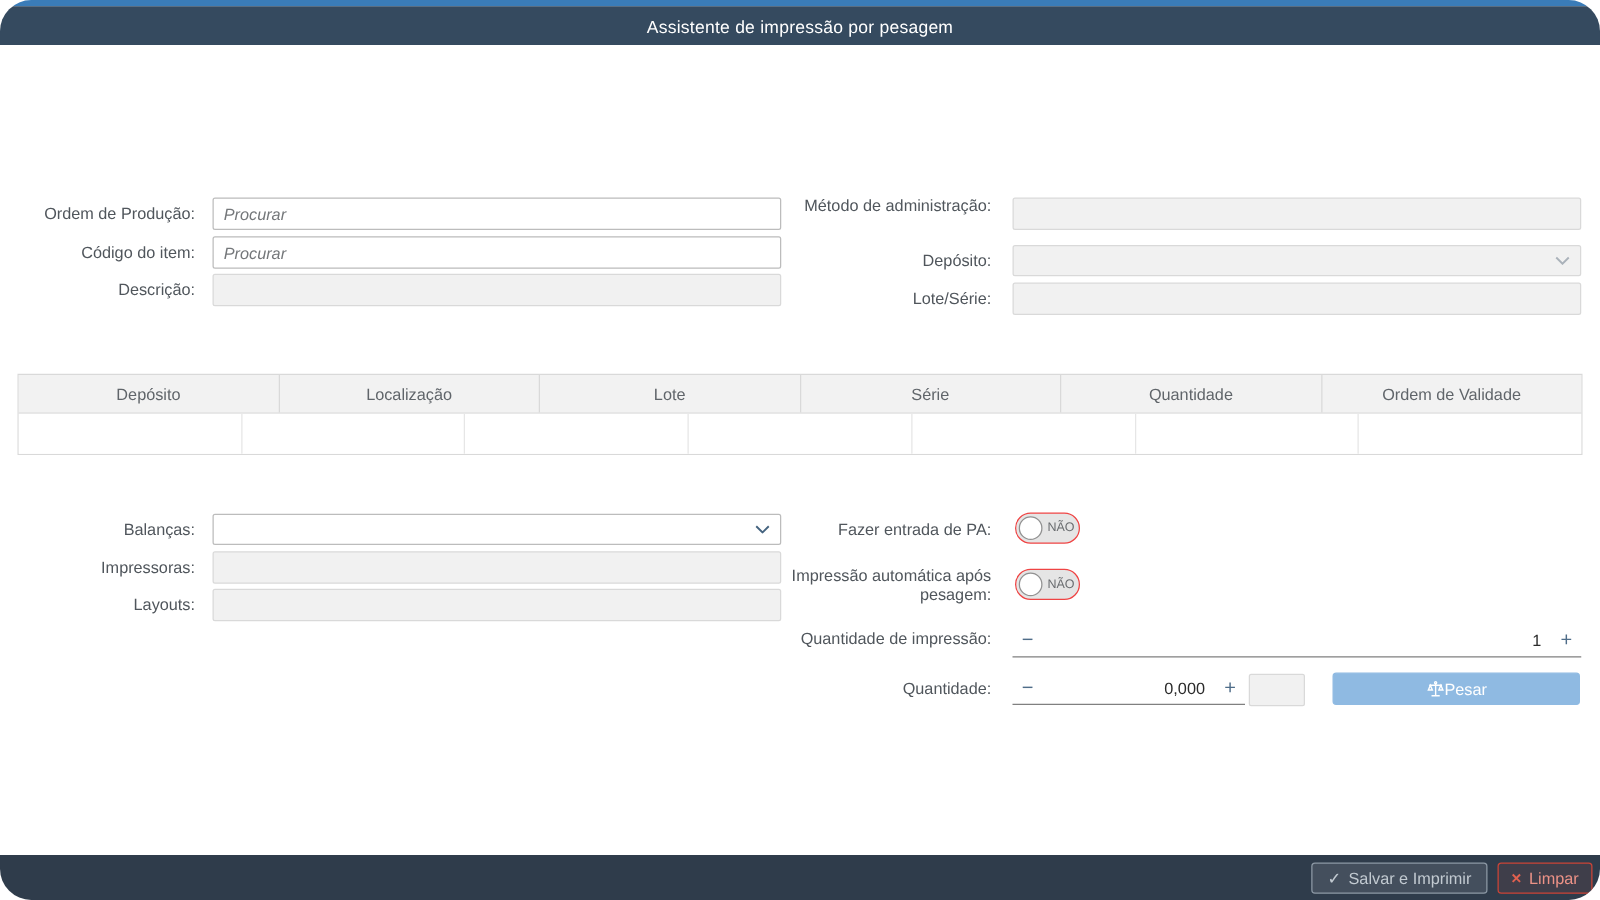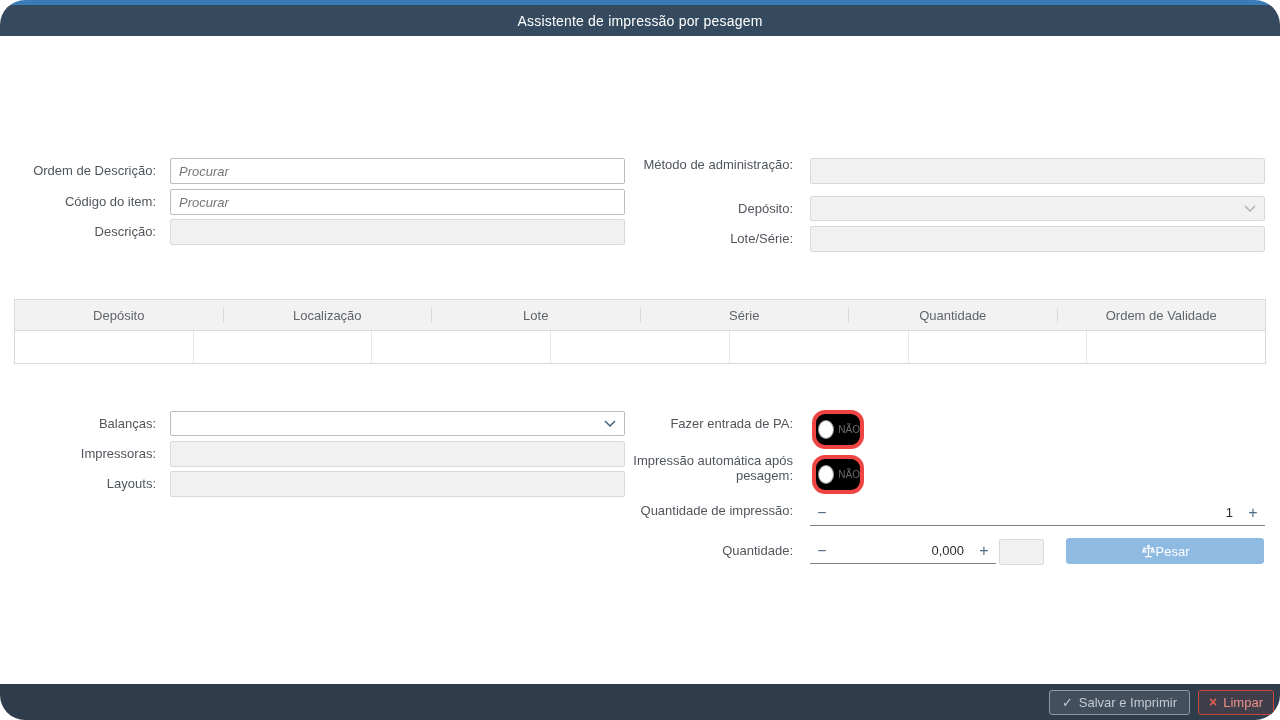--- a/index.html
+++ b/index.html
@@ -20,29 +20,29 @@
   .fld.disabled, .fld:disabled { background:#f1f1f1; border-color:#d9d9d9; color:#6a6d70; }
   .fld::placeholder { font-style:italic; color:#74777a; opacity:1; }
 
   .selectbox { position:absolute; box-sizing:border-box; height:25px; border:1px solid #bcbcbc; background:#fff;
     border-radius:2px; display:flex; align-items:center; padding:0 8px; cursor:pointer; }
   .selectbox.disabled { background:#f1f1f1; border-color:#d9d9d9; cursor:default; }
   .select-value { flex:1; font-size:13px; color:#333; }
   .chev svg { display:block; }
 
   .grid { position:absolute; left:14px; top:299px; width:1252px; border:1px solid #d9d9d9; box-sizing:border-box; }
-  .thead { display:flex; background:#f2f2f2; height:30px; border-bottom:1px solid #d9d9d9;align-items:center; }
+  .thead { display:flex; background:#f2f2f2; height:30px; border-bottom:1px solid #d9d9d9; }
   .th { flex:1; font-size:13px; color:#60656a; display:flex; align-items:center; justify-content:center;
     border-right:1px solid #d9d9d9; box-sizing:border-box; }
   .th:last-child { border-right:none; }
   .trow { display:flex; height:32px; background:#ffffff; }
   .td { flex:1; border-right:1px solid #e6e6e6; box-sizing:border-box; }
   .td:last-child { border-right:none; }
 
-  .switch { position:absolute; width:52px; height:39px; border:4px solid #ef4444; border-radius:13px; background:#000000;
+  .switch { position:absolute; width:52px; height:25px; border:1px solid #ef4444; border-radius:13px; background:#e5e5e5;
     display:flex; align-items:center; cursor:pointer; box-sizing:border-box; }
   .switch-handle { width:19px; height:19px; border-radius:50%; border:1px solid #919191; background:#fff;
     margin-left:2px; box-sizing:border-box; }
   .switch-state { font-size:10px; color:#6a6d70; margin-left:4px; }
 
   .stepper { position:absolute; height:26px; display:flex; align-items:center; border-bottom:1px solid #808080;
     box-sizing:border-box; }
   .step-btn { width:24px; text-align:center; font-size:16px; color:#4f6d89; cursor:pointer; user-select:none; }
   .step-value { flex:1; text-align:right; font-size:13px; color:#2b2b2b; padding-right:8px; }
 
@@ -63,21 +63,21 @@
 <body>
 
 <div class="screen">
 
   <div class="top-strip"></div>
 
   <header class="shell-header">
     <h1>Assistente de impressão por pesagem</h1>
   </header>
 
-  <label class="lbl lbl-left" style="top:163px">Ordem de Descrição:</label>
+  <label class="lbl lbl-left" style="top:163px">Ordem de Produção:</label>
   <input class="fld" style="left: 170px; top: 158px; width: 455px;" placeholder="Procurar">
 
   <label class="lbl lbl-left" style="top:194px">Código do item:</label>
   <input class="fld" style="left: 170px; top: 189px; width: 455px;" placeholder="Procurar">
 
   <label class="lbl lbl-left" style="top:224px">Descrição:</label>
   <input class="fld disabled" style="left: 170px; top: 219px; width: 455px;" disabled="" value="">
 
   <label class="lbl lbl-right" style="top:157px">Método de administração:</label>
   <input class="fld disabled" style="left: 810px; top: 158px; width: 455px;" disabled="" value="">

